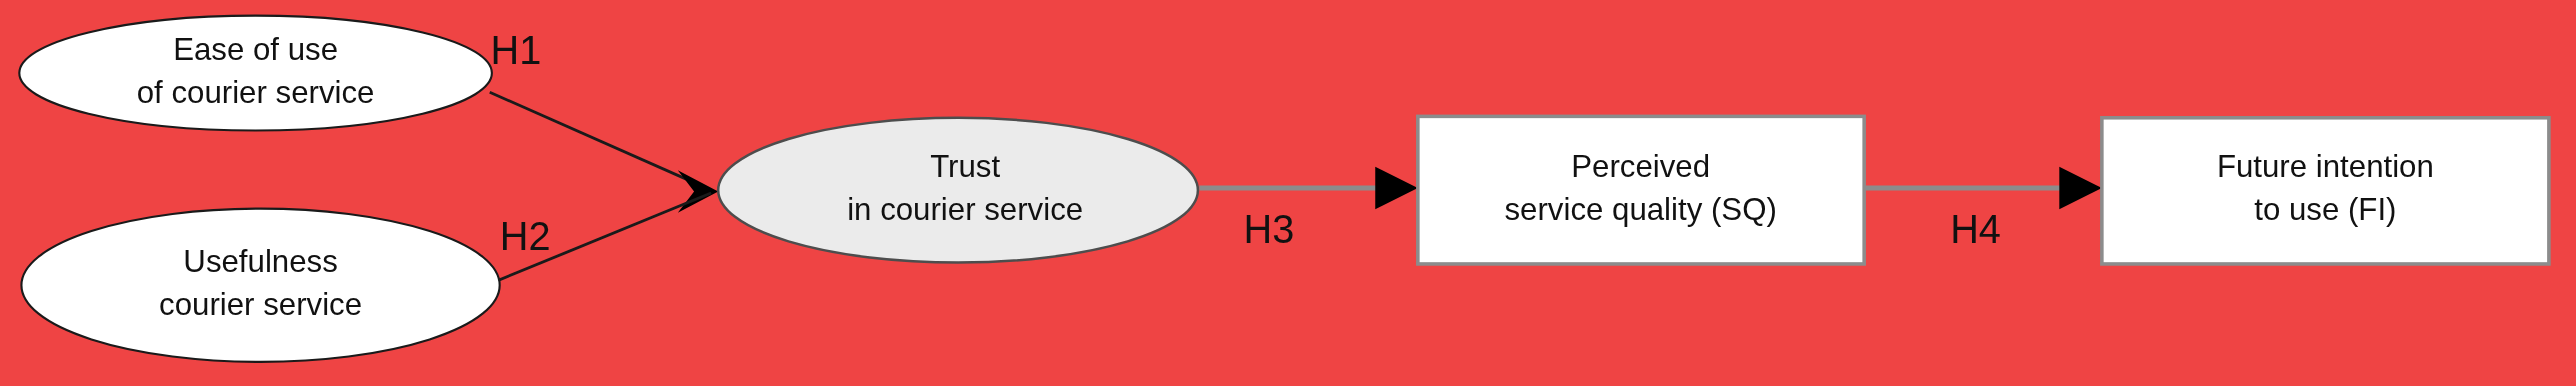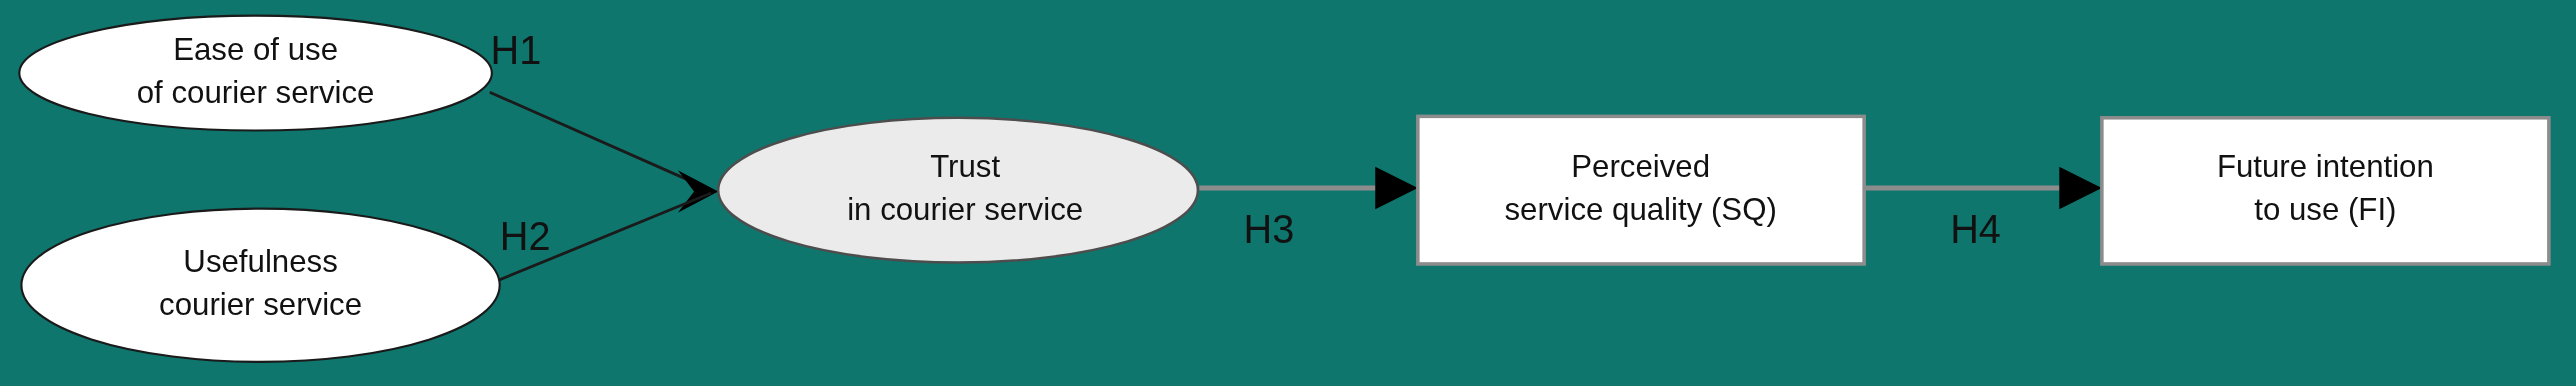--- a/index.html
+++ b/index.html
@@ -10,21 +10,21 @@
   body {
     width: 2576px;
     height: 386px;
     font-family: "Liberation Sans", sans-serif;
     overflow: hidden;
   }
   #diagram-root {
     position: relative;
     width: 2576px;
     height: 386px;
-    background: #0f766e;
+    background: #ef4444;
   }
   svg#model-canvas {
     display: block;
     width: 2576px;
     height: 386px;
   }
   .node-ellipse-outline {
     fill: #ffffff;
     stroke: #1a1a1a;
     stroke-width: 3;

